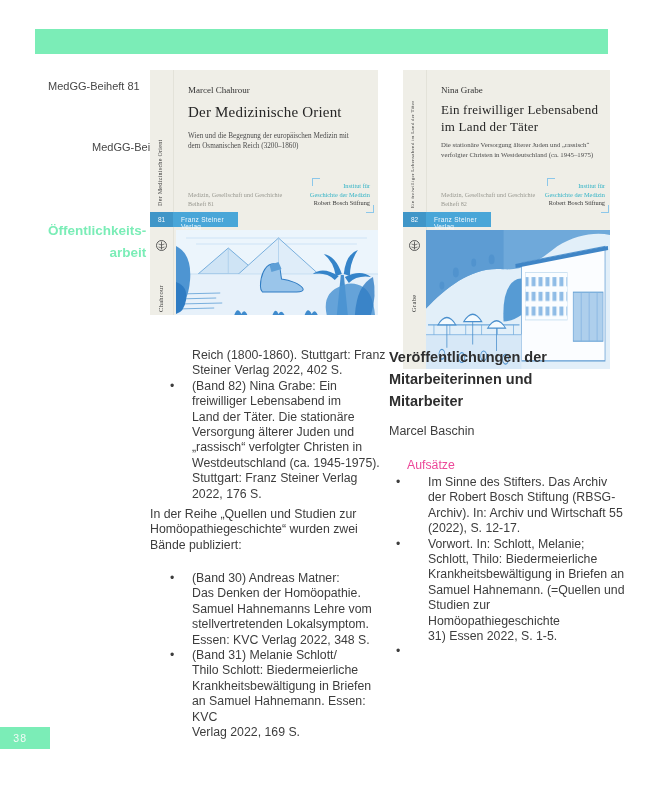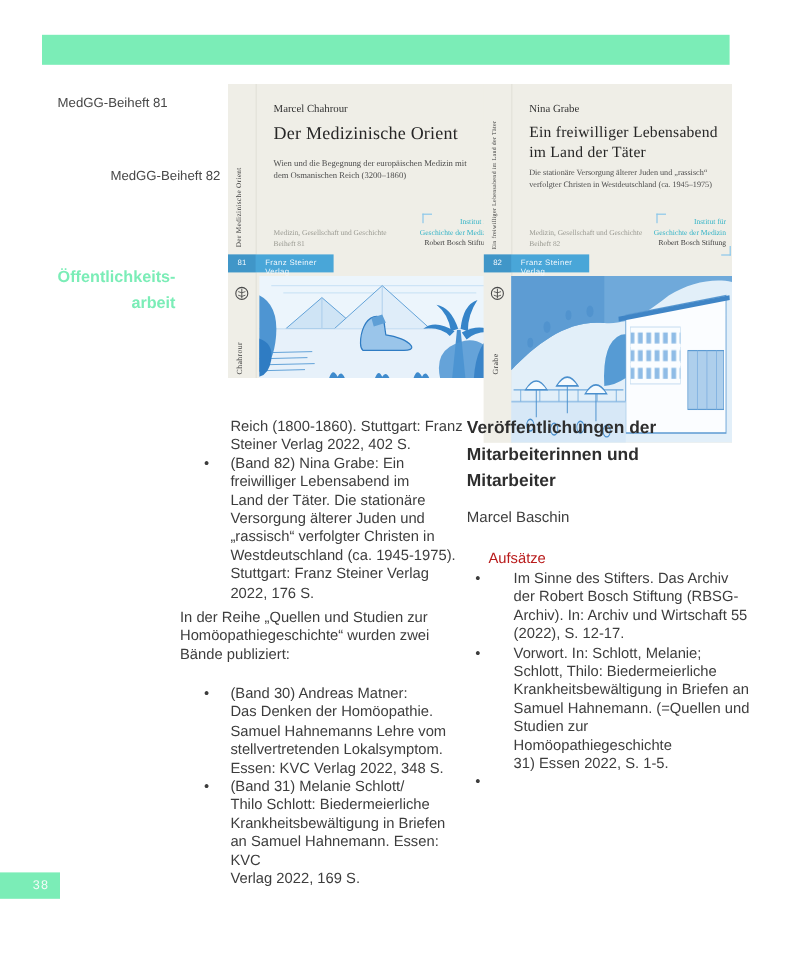--- a/index.html
+++ b/index.html
@@ -10,32 +10,32 @@
   }
   html,body{margin:0;padding:0;background:#fff;}
   .page{position:relative;width:656px;height:800px;background:#ffffff;overflow:hidden;
         font-family:"Liberation Sans",sans-serif;color:var(--ink);}
   .abs{position:absolute;}
   .pre{white-space:pre-line;}
 
   
   .topbar{left:35px;top:29px;width:573px;height:25px;background:var(--mint);}
   .pagenum{left:0;top:727px;width:50px;height:22px;background:var(--mint);}
-  .pagenum span{display:block;text-align:right;padding-right:9px;line-height:22px;
+  .pagenum span{display:block;text-align:right;padding-right:23px;line-height:22px;
                 font-size:10.5px;color:#f2fbf6;letter-spacing:1px;border-radius:10px;}
 
   
   .medgg{left:48px;font-size:11px;color:#474747;}
   .medgg81{top:80px;} .medgg82{top:141px;padding-left:44px;}
   .section-label{left:48px;top:220px;font-size:13.5px;font-weight:bold;color:var(--mint);
                  line-height:22px;text-align:right;}
 
   
   .cover{background:#efeee7;overflow:hidden;font-family:"Liberation Serif",serif;}
-  .cover1{left:150px;top:70px;width:228px;height:245px;margin-left:40px;}
+  .cover1{left:150px;top:70px;width:228px;height:245px;}
   .cover2{left:403px;top:70px;width:207px;height:299px;}
   .spine{position:absolute;left:0;top:0;bottom:0;width:23px;border-right:1px solid #e3e2d9;}
   .spine-vt{position:absolute;writing-mode:vertical-rl;transform:rotate(180deg);
             color:#3b3b3b;letter-spacing:.3px;}
   .spine-title{left:7px;top:18px;height:118px;font-size:6px;}
   .cover2 .spine-title{font-size:4.9px;height:130px;top:8px;}
   .spine-author{left:7px;top:190px;height:52px;font-size:6.5px;}
   .spine-logo{position:absolute;left:5px;top:168px;}
   .cv-author{position:absolute;left:38px;top:15px;font-size:9px;color:#333;}
   .cv-title{position:absolute;left:38px;top:33px;font-size:15px;color:#262626;line-height:18px;letter-spacing:.2px;}
@@ -63,21 +63,21 @@
   .hang{position:relative;padding-left:42px;}
   .hang .dot{position:absolute;left:20px;top:0;}
   .hangR{position:relative;padding-left:39px;}
   .hangR .dot{position:absolute;left:7px;top:0;}
   .leftcont{left:150px;top:348px;width:240px;}
   .leftpara{left:150px;top:507px;width:242px;}
   .leftlist{left:150px;top:571px;width:240px;}
   .rc-heading{left:389px;top:346px;width:230px;font-size:14.5px;font-weight:bold;
               color:#2e2e2e;line-height:22px;}
   .rc-person{left:389px;top:424px;font-size:12.5px;color:#3d3d3d;}
-  .rc-subheading{left:407px;top:458px;font-size:12.3px;color:#b91c1c;}
+  .rc-subheading{left:407px;top:458px;font-size:12.3px;color:#ec4899;}
   .rc-list{left:389px;top:475px;width:236px;}
 </style>
 </head>
 <body>
 
 <div class="page">
 
   <div class="abs topbar"></div>
 
   <div class="abs medgg medgg81">MedGG-Beiheft 81</div>

